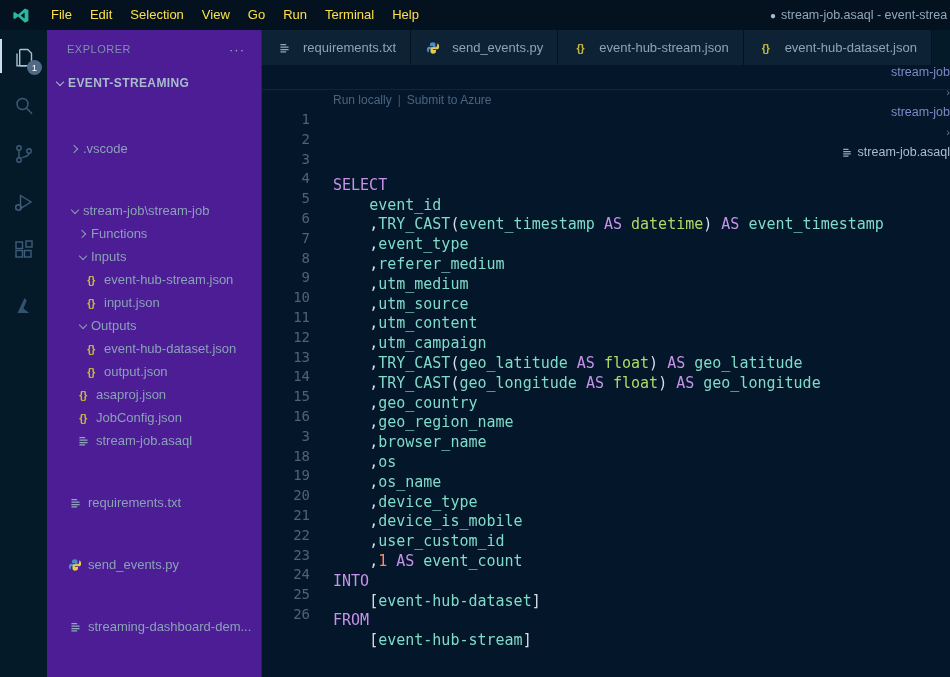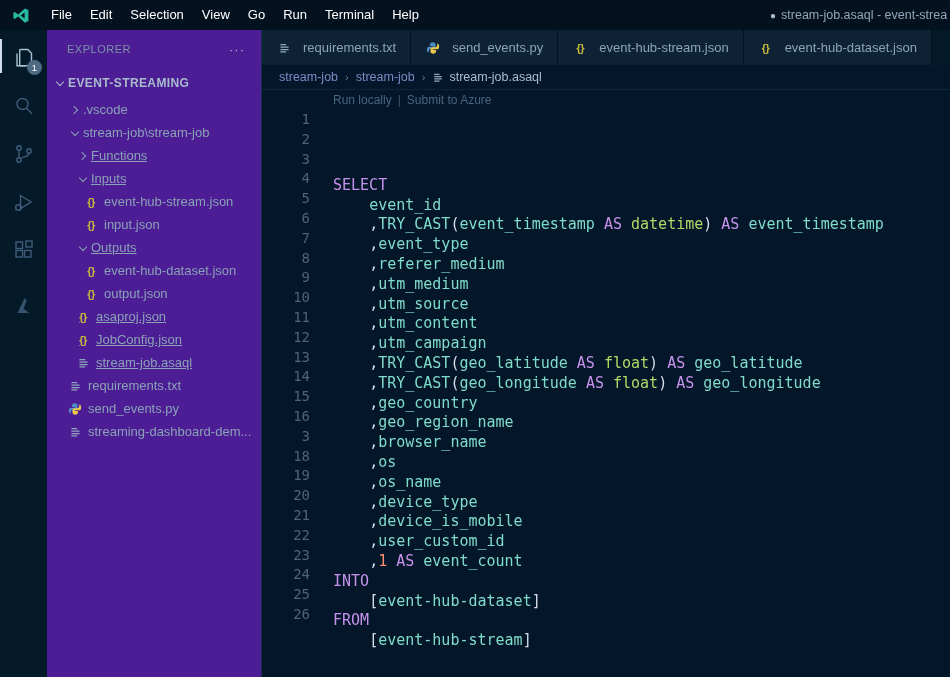--- a/index.html
+++ b/index.html
@@ -8,21 +8,21 @@
     position:relative; width:950px; height:677px; overflow:hidden;
     background:#04172a; color:#d6deeb;
     font-family:"Liberation Sans", sans-serif;
     -webkit-font-smoothing:antialiased;
   }
 
   
   .titlebar { height:30px; background:#041220; display:flex; align-items:center; position:relative; }
   .vscode-logo { width:19px; height:19px; margin:0 12px 0 11px; flex-shrink:0; }
   .menubar { display:flex; }
-  .menu-item { padding:0 9px; font-size:13px; line-height:30px; color:#ffffff; cursor:default; }
+  .menu-item { padding:0 9px; font-size:13px; line-height:30px; color:#fde047; cursor:default; }
   .window-title { position:absolute; left:770px; top:0; width:180px; overflow:hidden;
     white-space:nowrap; line-height:30px; font-size:12.5px; color:#93a7ba; }
   .window-title .dot { font-size:10px; margin-right:5px; color:#a9bccd; }
 
   
   .main { display:flex; height:647px; }
 
   
   .activitybar { width:47px; background:#051a29; flex-shrink:0; display:flex; flex-direction:column; padding-top:4px; }
   .activity-item { height:48px; position:relative; display:flex; align-items:center; justify-content:center; }
@@ -35,40 +35,40 @@
   
   .sidebar { width:215px; flex-shrink:0; background:#4c1d95; border-right:1px solid #14304a;
     display:flex; flex-direction:column; }
   .sidebar-header { height:34px; display:flex; align-items:center; padding:4px 0 0 20px;
     font-size:11px; letter-spacing:.5px; color:#7d93a7; }
   .more-actions { margin-left:auto; margin-right:16px; color:#a4b8c9; font-size:13px; letter-spacing:1px; cursor:default; }
   .section-row { height:22px; margin-top:8px; display:flex; align-items:center;
     font-size:12px; font-weight:bold; letter-spacing:.4px; color:#a8bccd; padding-left:5px; }
   .tree { margin-top:4px; }
   .tree-row { height:23px; display:flex; align-items:center; font-size:13px; color:#8aa2b6; cursor:default; }
-  .lvl1 { padding-left:20px; } .lvl2 { padding-left:28px;text-decoration:underline; } .lvl3 { padding-left:36px; }
+  .lvl1 { padding-left:20px;margin-top:39px; } .lvl2 { padding-left:28px; } .lvl3 { padding-left:36px; }
   .chev { width:16px; flex-shrink:0; display:flex; align-items:center; justify-content:center; }
   .chev::before { content:''; width:5px; height:5px;
     border-right:1.4px solid #8aa2b6; border-bottom:1.4px solid #8aa2b6; display:block; }
   .chev.right::before { transform:rotate(-45deg); margin-left:-2px; }
   .chev.down::before  { transform:rotate(45deg); margin-top:-2px; }
   .section-row .chev::before { border-color:#a8bccd; }
   .ficon { width:16px; margin-right:5px; flex-shrink:0; display:flex; align-items:center; justify-content:center; }
   .json-braces { color:#c8b93c; font-weight:bold; font-size:11px; letter-spacing:-.5px; }
   .t-label { white-space:nowrap; overflow:hidden; }
 
   
   .editor-col { flex:1; min-width:0; display:flex; flex-direction:column; background:#04172a; }
 
   .tabbar { height:35px; background:#051a29; display:flex; overflow:hidden; flex-shrink:0; }
   .tab { flex-shrink:0; display:flex; align-items:center; gap:6px; padding:0 14px;
     background:#0d2335; border-right:1px solid #03101d; font-size:13px; color:#8da3b7; cursor:default; }
 
-  .breadcrumbs { height:25px; flex-shrink:0; display:flex; align-items:center; gap:7px;
-    padding-left:17px; font-size:12.5px; border-bottom:1px solid #0c2740; }
+  .breadcrumbs { height:25px; flex-shrink:0; display:flex; align-items:flex-end; gap:7px;
+    padding-left:17px; font-size:12.5px; border-bottom:1px solid #0c2740;flex-direction:column; }
   .crumb { color:#7d89c4; cursor:default; }
   .crumb-sep { color:#5f7e97; font-size:11px; }
   .crumb-file { color:#a9bdd4; display:flex; align-items:center; gap:5px; cursor:default; }
 
   .code-area { flex:1; font-family:"DejaVu Sans Mono","Liberation Mono",monospace; font-size:15px; }
   .codelens { height:20px; display:flex; align-items:center; gap:6px; padding-left:71px;
     font-family:"Liberation Sans",sans-serif; font-size:12px; color:#49647f; }
   .lens-link { cursor:pointer; }
   .lens-sep { color:#3c566e; }
 

